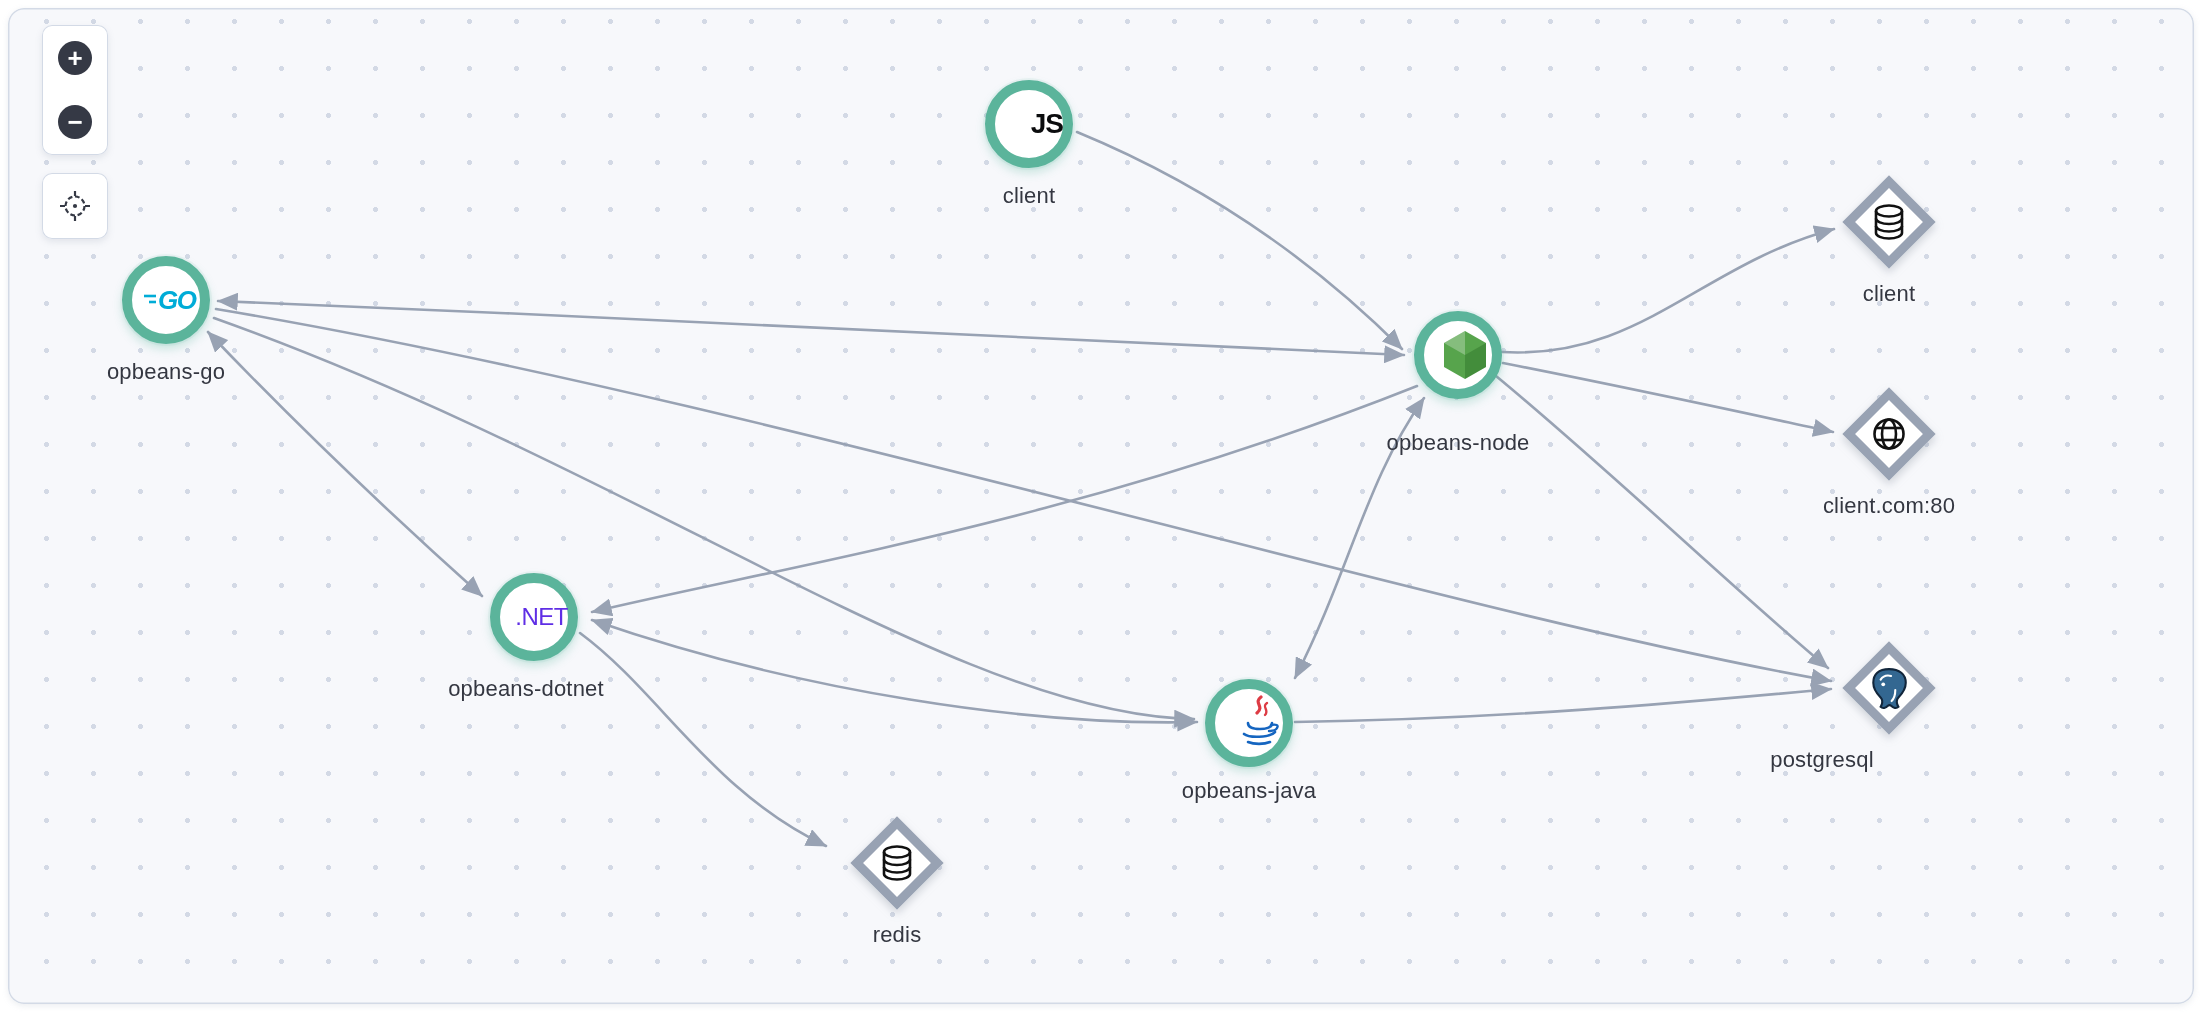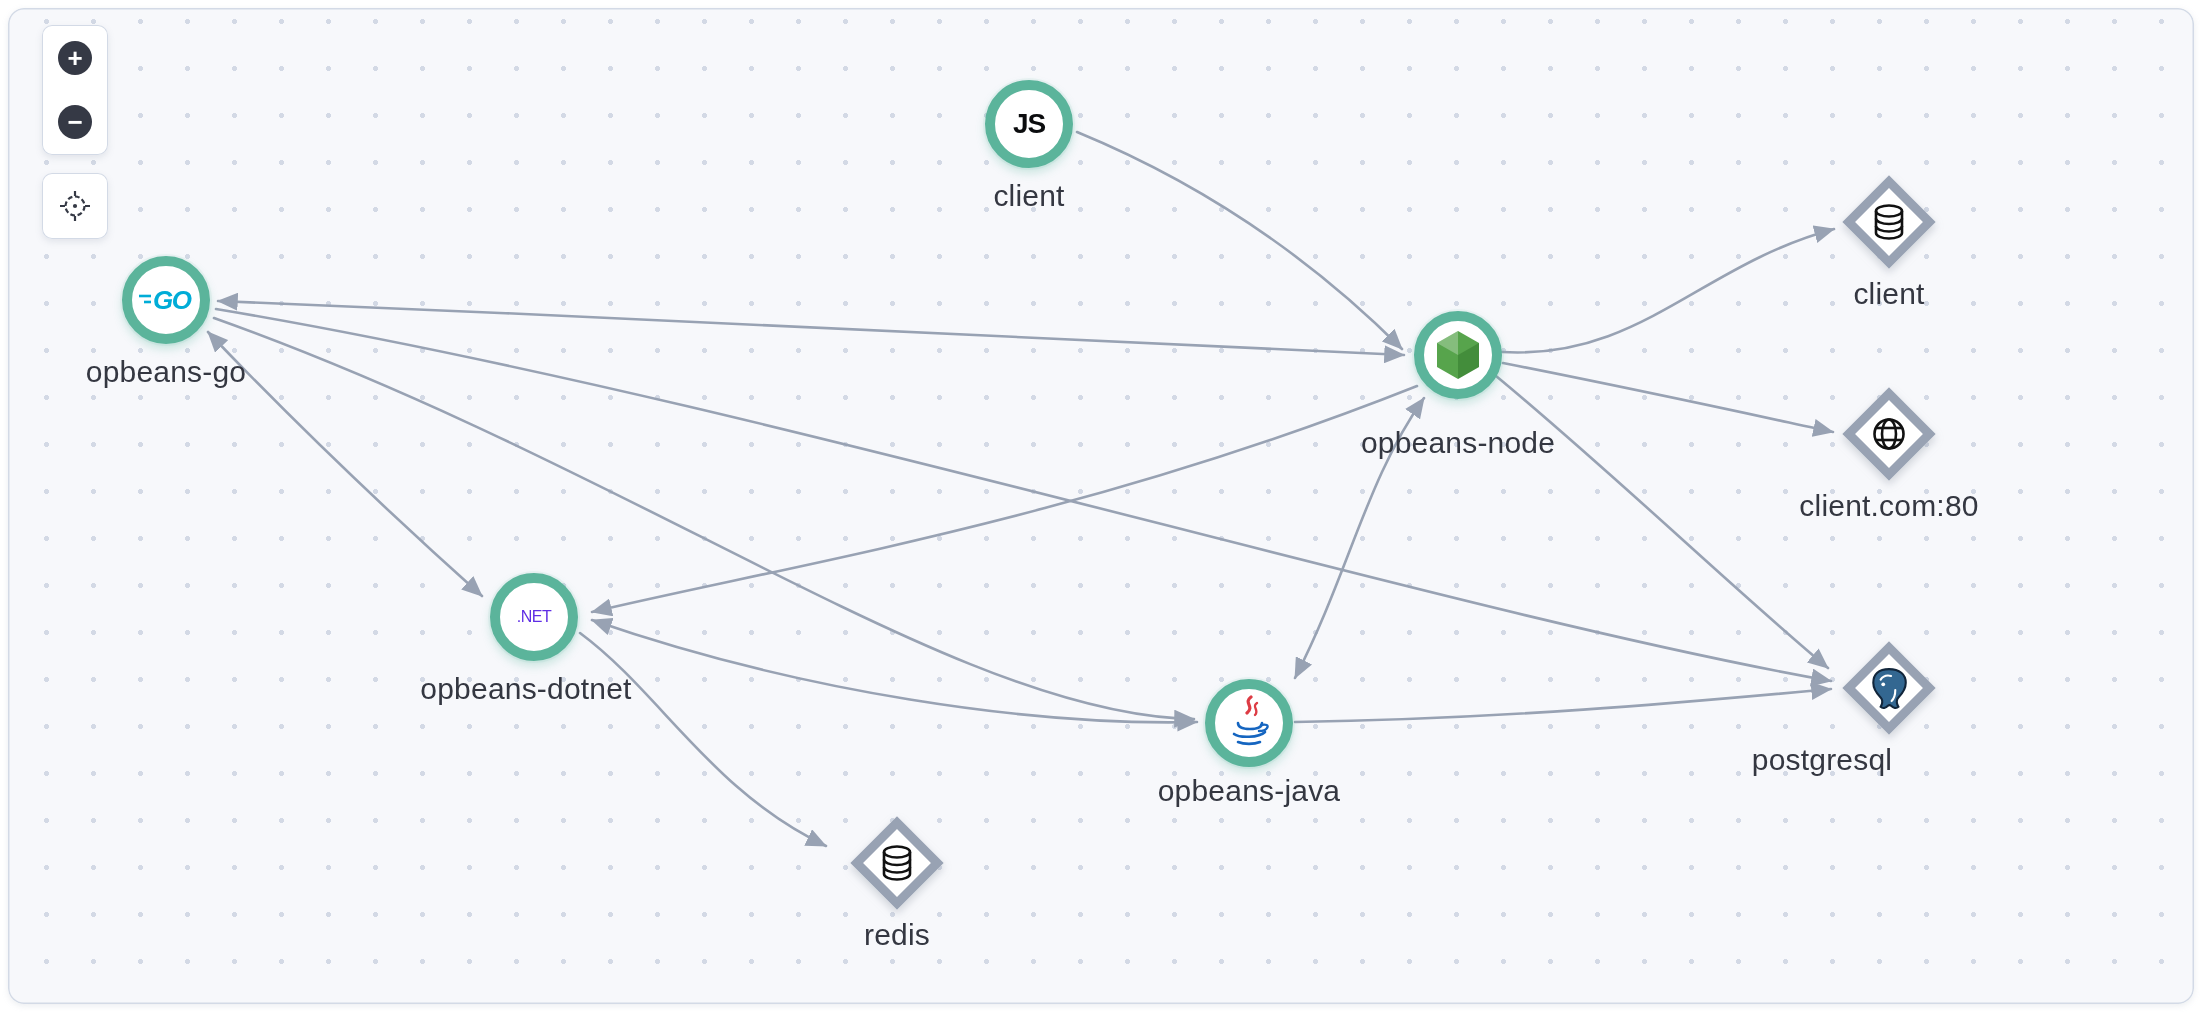--- a/index.html
+++ b/index.html
@@ -14,34 +14,34 @@
     background-size:47px 47px;background-position:15px 37px;
     box-shadow:inset 0 0 0 1.5px #d3dae6, 0 2px 6px rgba(152,162,179,.18);
   }
   svg.edges{position:absolute;left:-8px;top:-8px;width:2202px;height:1012px;}
   #nodes{position:absolute;inset:0;}
   .node-wrap{position:absolute;}
   .svc-ring{
     position:absolute;box-sizing:border-box;width:88px;height:88px;border-radius:50%;
     border:10px solid #5bb49b;background:#ffffff;
     box-shadow:0 5px 10px rgba(84,179,153,.28), 0 0 0 2px rgba(84,179,153,.08);
-    display:flex;align-items:center;justify-content:center;
+    display:flex;align-items:center;justify-content:flex-end;
   }
   .dep-wrap{position:absolute;filter:drop-shadow(0 4px 4px rgba(105,115,134,.28));}
   .diamond{
     position:absolute;box-sizing:border-box;width:66px;height:66px;
     border:9px solid #98a2b3;background:#ffffff;transform:rotate(45deg);
   }
   .dep-icon{position:absolute;display:flex;align-items:center;justify-content:center;}
   .node-label{
-    position:absolute;width:420px;text-align:center;font-size:30px;color:#343741;
+    position:absolute;width:420px;text-align:center;font-size:22px;color:#343741;
     letter-spacing:.2px;line-height:30px;
   }
   .js-glyph{font-weight:800;font-size:28px;color:#0b0c0e;letter-spacing:-1px;}
-  .dotnet-glyph{font-size:16px;color:#5f2ee5;font-weight:500;letter-spacing:-.5px;}
+  .dotnet-glyph{font-size:24px;color:#5f2ee5;font-weight:500;letter-spacing:-.5px;}
   .ctrl-card{
     position:absolute;background:#ffffff;border-radius:10px;
     box-shadow:inset 0 0 0 1px #d3dae6, 0 3px 7px rgba(120,130,150,.16);
   }
   .ctrl-zoom{left:34px;top:17px;width:66px;height:130px;}
   .ctrl-center{left:34px;top:165px;width:66px;height:66px;display:flex;align-items:center;justify-content:center;}
   .round-btn{
     position:absolute;left:16px;width:34px;height:34px;border-radius:50%;border:none;
     background:#353945;color:#ffffff;font-size:26px;font-weight:700;line-height:32px;
     display:flex;align-items:center;justify-content:center;cursor:pointer;padding:0;

